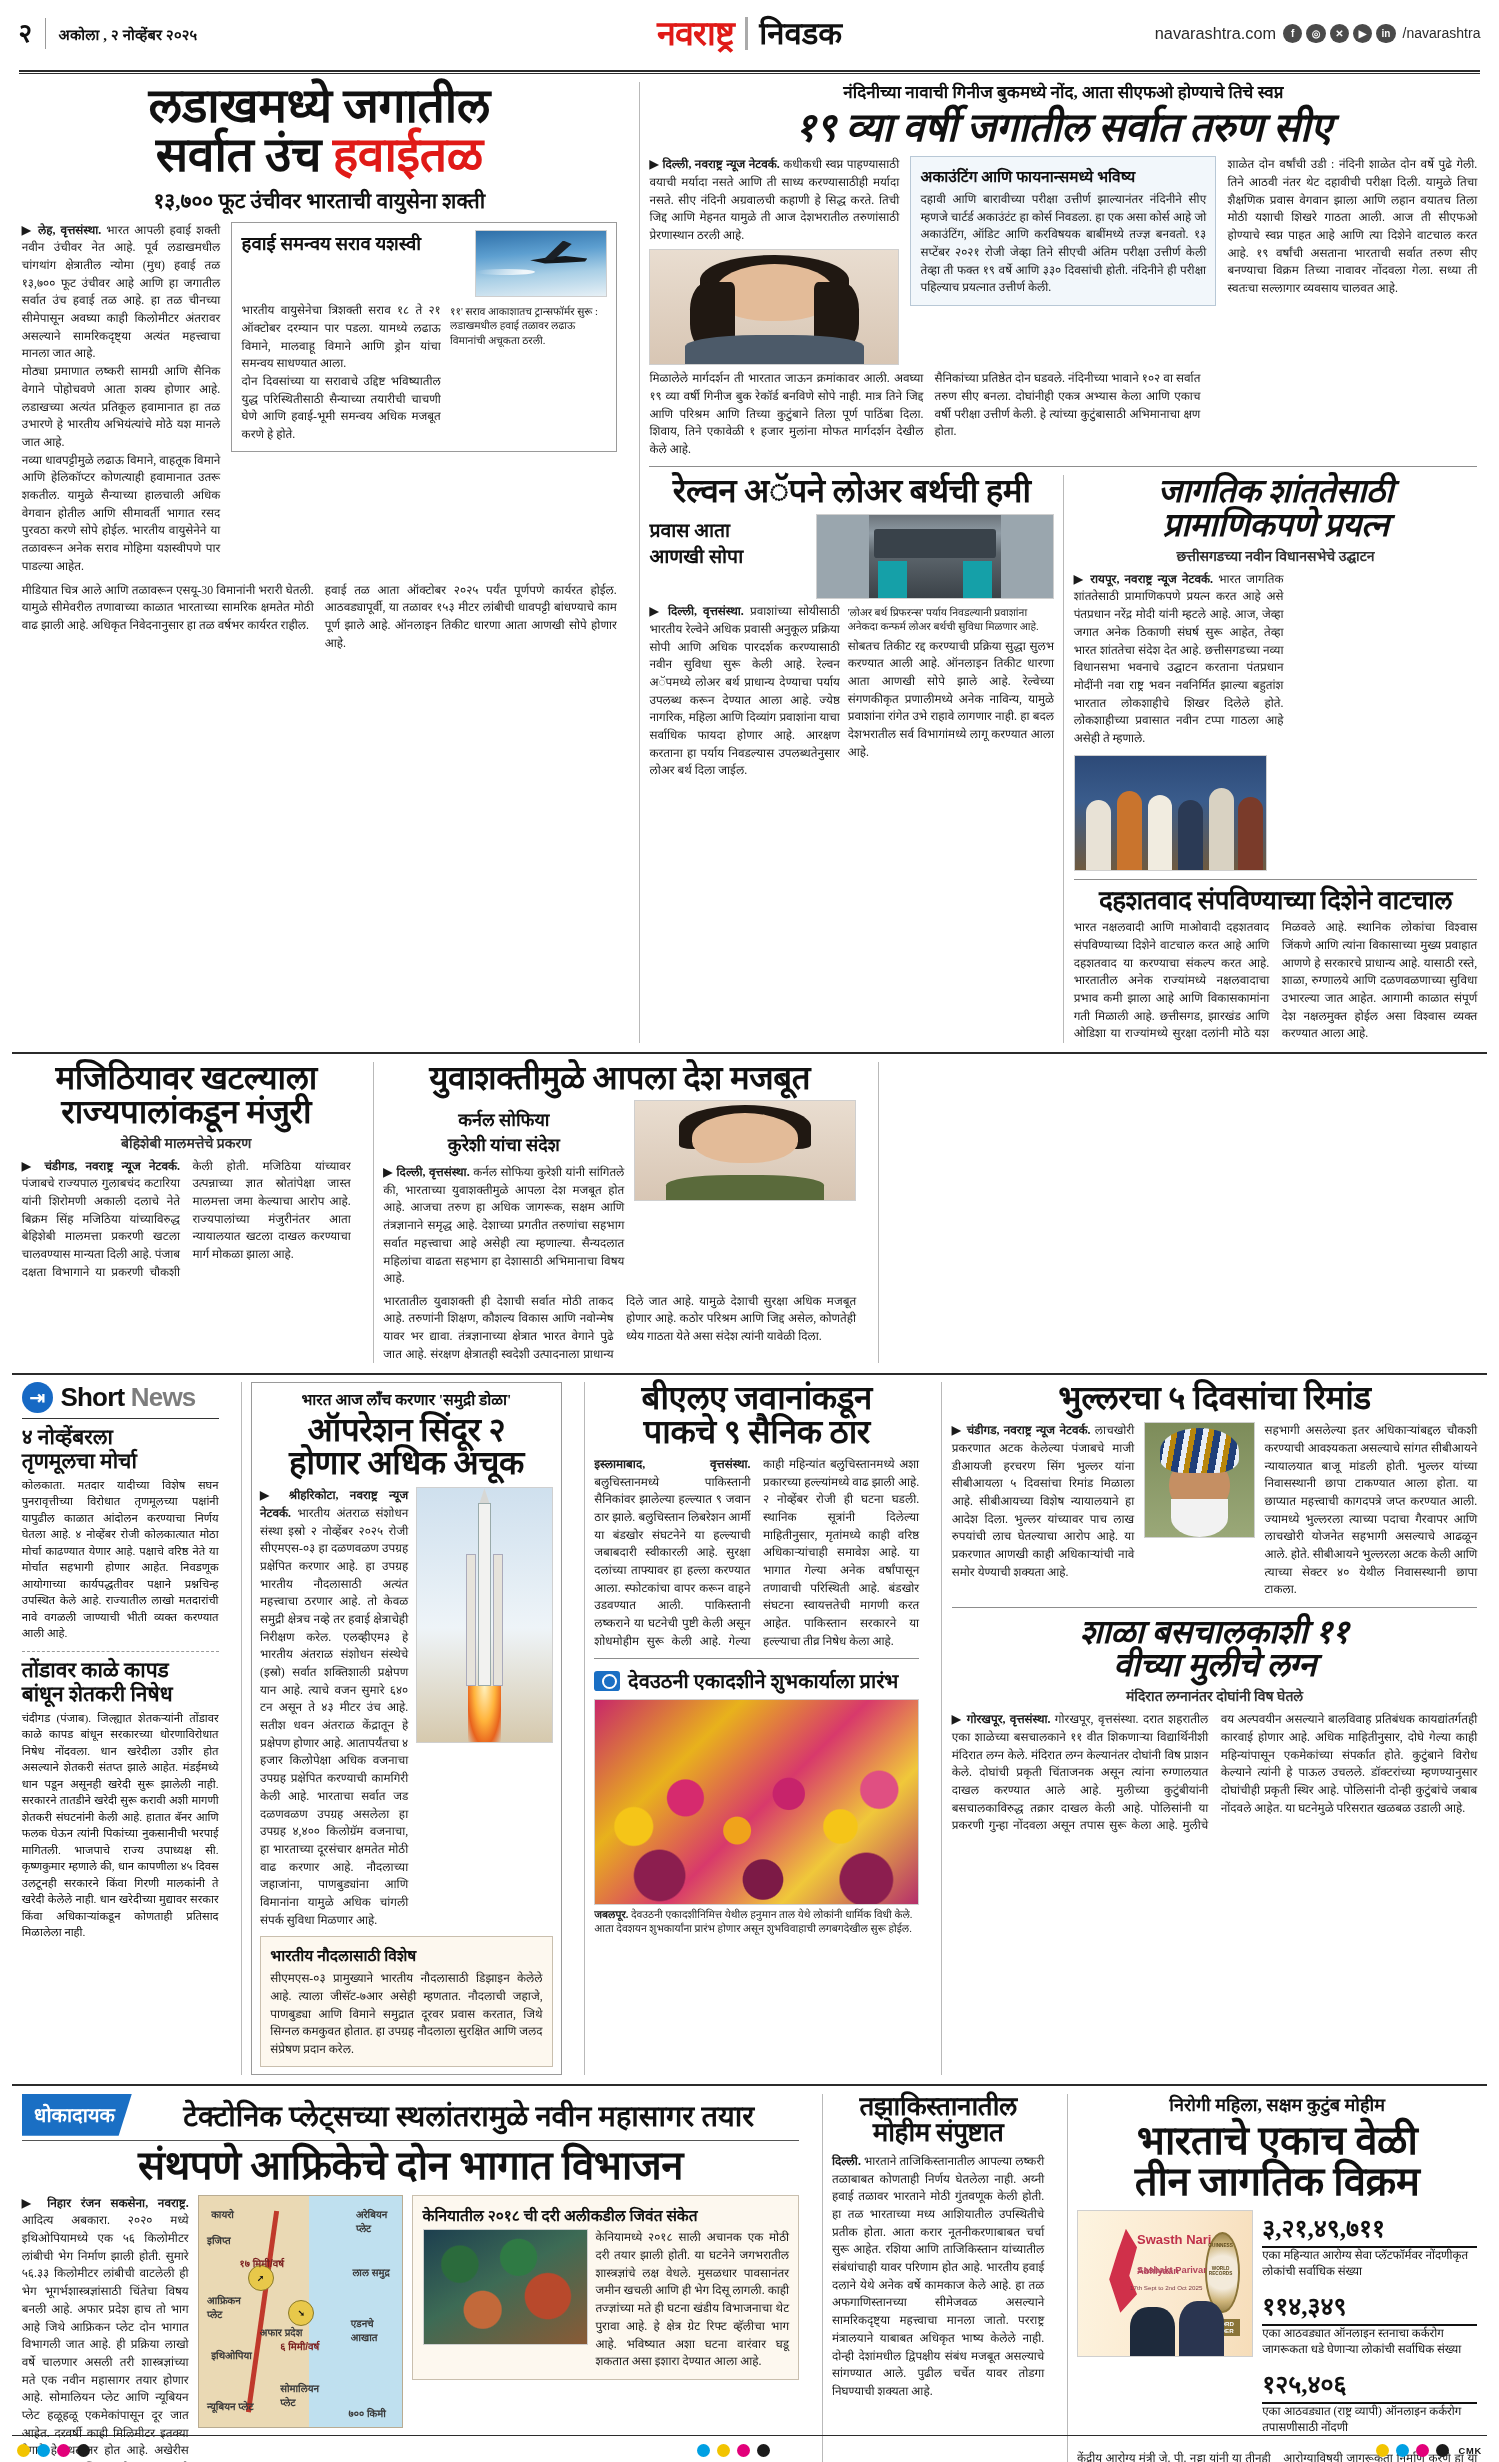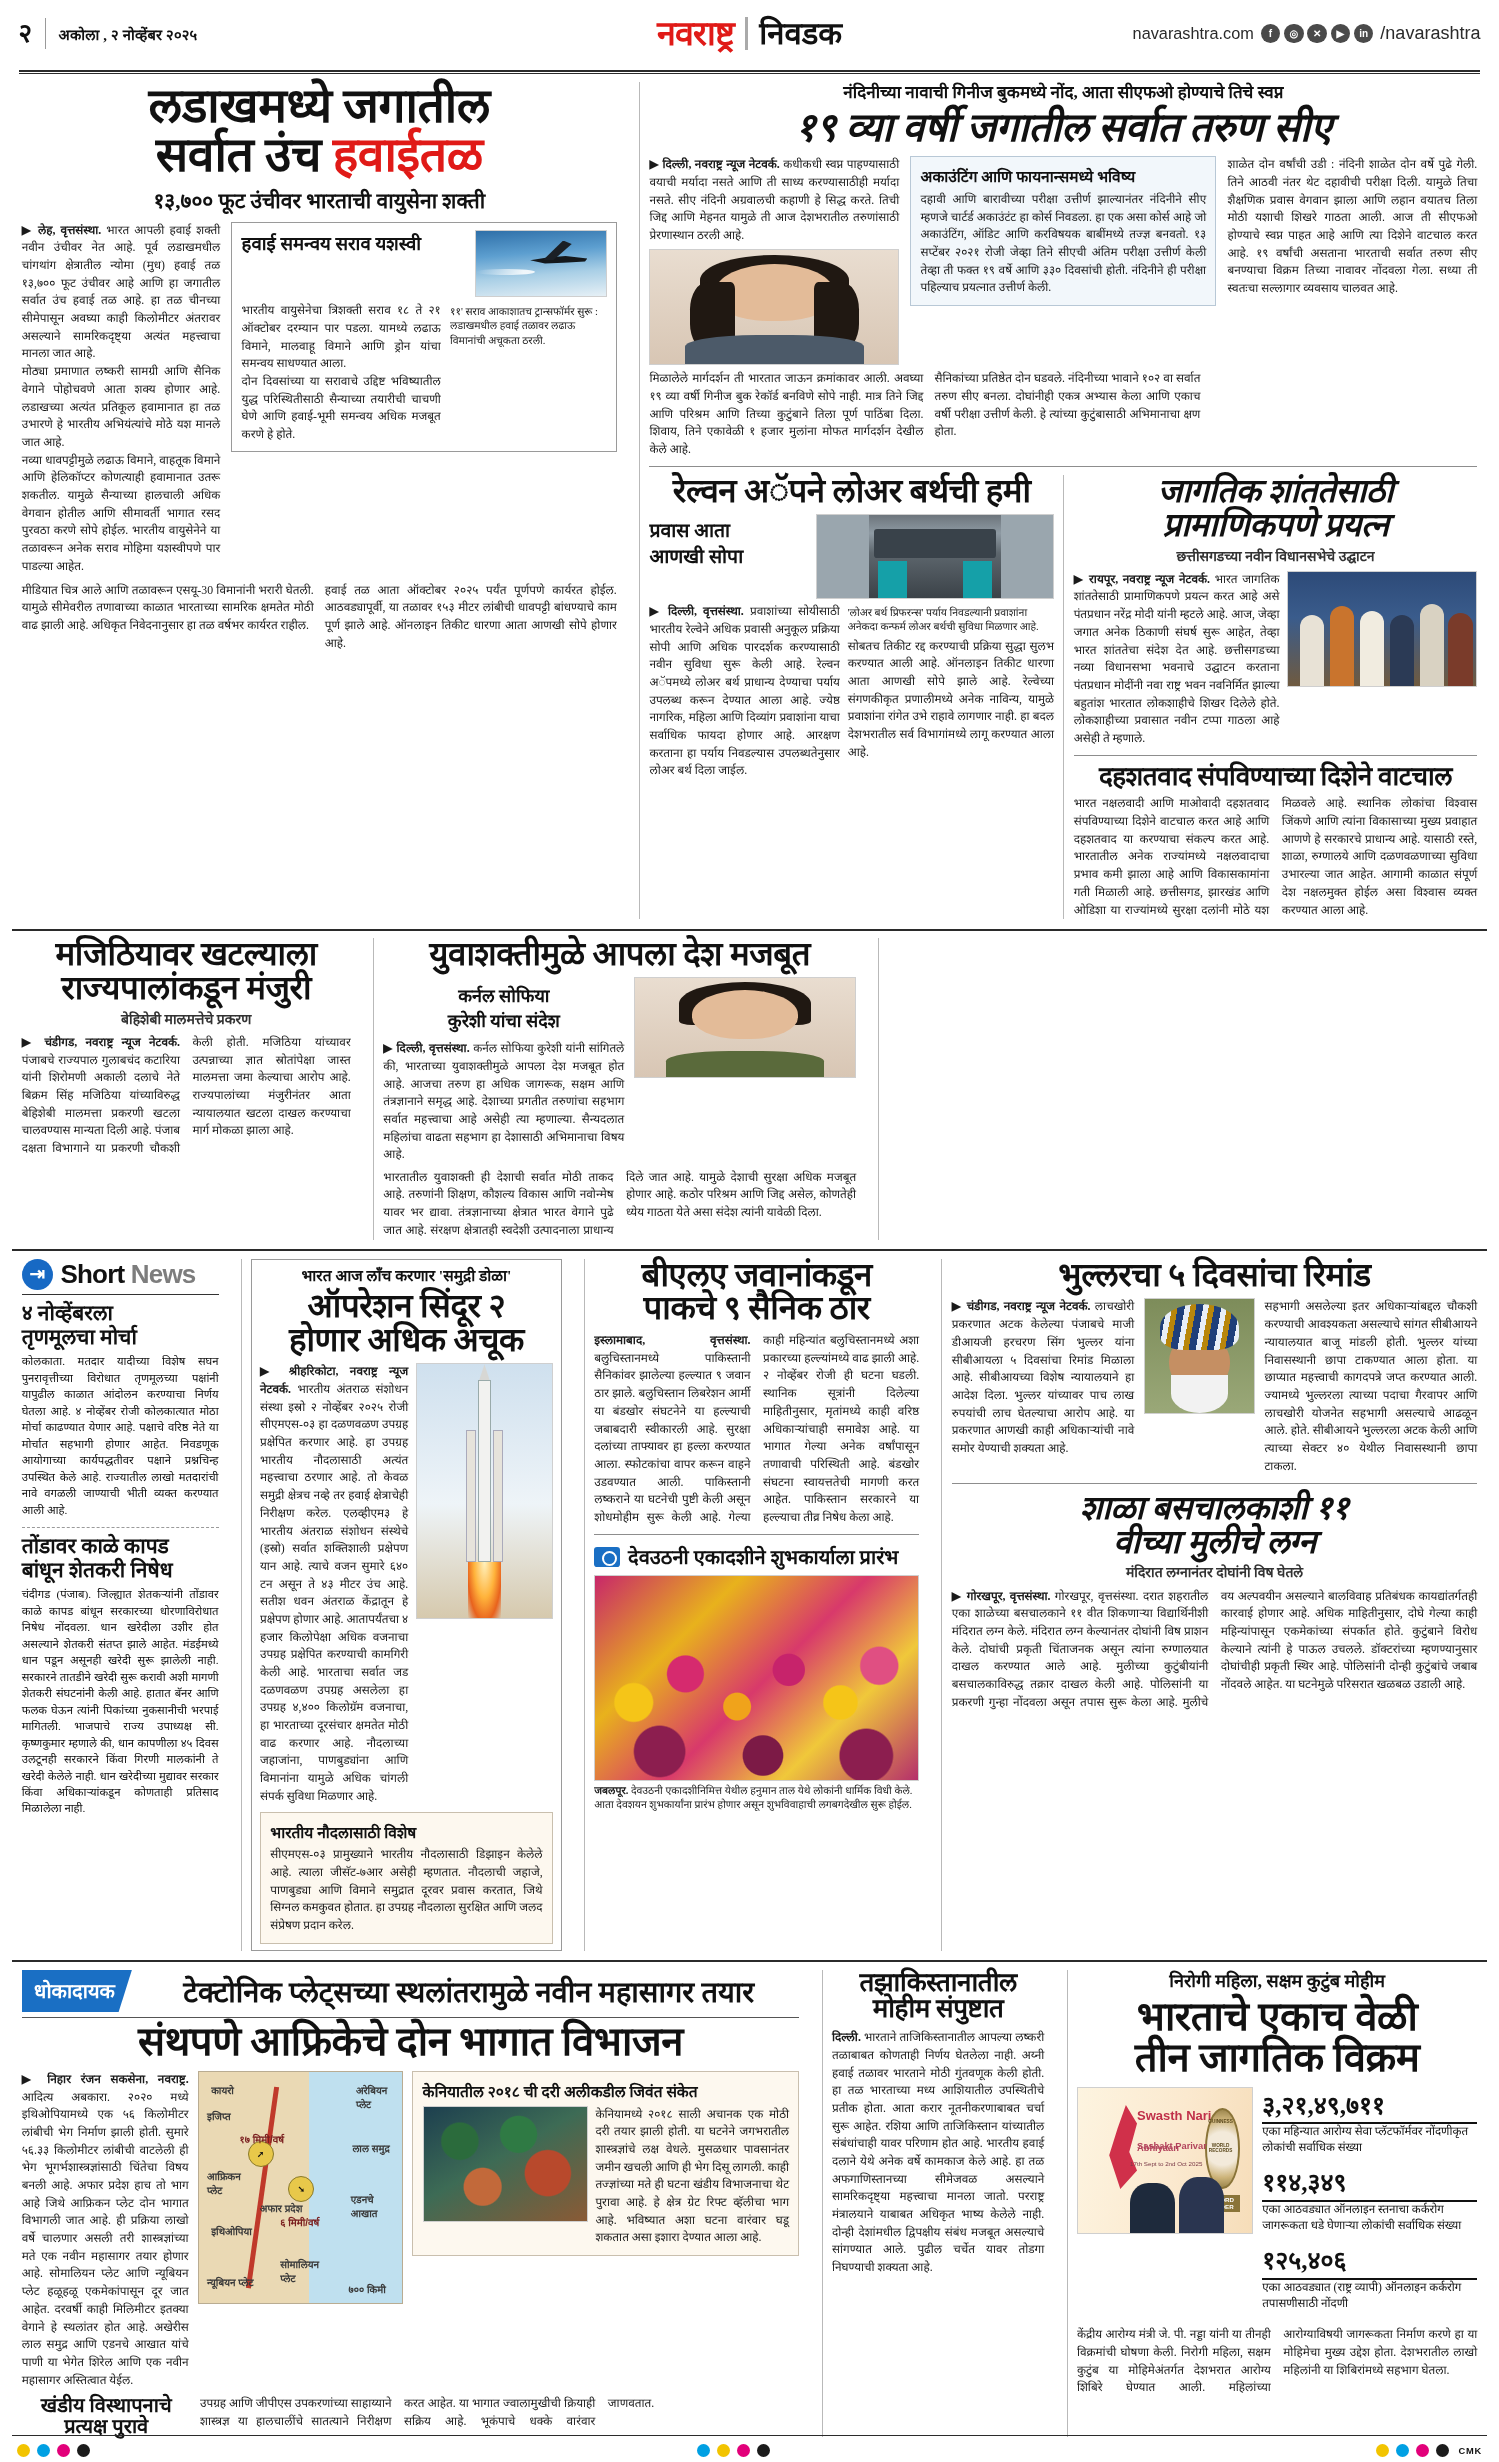--- a/index.html
+++ b/index.html
@@ -22,21 +22,21 @@
   .mh-logo{font-size:34px;font-weight:800;color:#e01a17;letter-spacing:-0.8px;line-height:1;
            font-family:"Liberation Serif",serif;}
   .mh-bar{width:3.1px;height:33px;background:#aaa;}
   .mh-sub{font-size:31px;font-weight:700;color:#111;line-height:1;}
   .mh-right{width:34%;display:flex;align-items:center;justify-content:flex-end;gap:7px;}
   .mh-site{font-size:16.3px;color:#2a2a2a;font-family:"Liberation Sans",sans-serif;}
   .soc{display:flex;gap:3.9px;align-items:center;}
   .soc span{width:19.4px;height:19.4px;border-radius:50%;background:#4a4a4a;color:#fff;
             font-size:10px;font-weight:700;display:flex;align-items:center;justify-content:center;
             font-family:"Liberation Sans",sans-serif;}
-  .mh-handle{font-size:18px;color:#2a2a2a;font-family:"Liberation Sans",sans-serif;}
+  .mh-handle{font-size:14px;color:#2a2a2a;font-family:"Liberation Sans",sans-serif;}
   .rule-d{border-top:2.3px solid #2b2b2b;border-bottom:0.8px solid #2b2b2b;height:3.9px;margin:3.1px 6.2px 0;}
 
   
   .band{display:flex;gap:13px;}
   .col{padding:0 9.3px;}
   .vsep{border-left:0.8px solid #b9b9b9;}
   .hsep{border-top:0.8px solid #8d8d8d;margin:7.8px 0;}
   .hsep-thick{border-top:2.3px solid #2b2b2b;margin:9.3px 0 7.8px;}
 
   
@@ -320,21 +320,21 @@
               <div class="cap">'लोअर बर्थ प्रिफरन्स' पर्याय निवडल्यानी प्रवाशांना अनेकदा कन्फर्म लोअर बर्थची सुविधा मिळणार आहे.</div>
               <p class="body-txt" style="margin-top:3.1px;">सोबतच तिकीट रद्द करण्याची प्रक्रिया सुद्धा सुलभ करण्यात आली आहे. ऑनलाइन तिकीट धारणा आता आणखी सोपे झाले आहे. रेल्वेच्या संगणकीकृत प्रणालीमध्ये अनेक नाविन्य, यामुळे प्रवाशांना रांगेत उभे राहावे लागणार नाही. हा बदल देशभरातील सर्व विभागांमध्ये लागू करण्यात आला आहे.</p>
             </div>
           </div>
         </div>
 
         <div class="vsep" style="width:50%;padding-left:9.3px;">
           <h1 class="hl hl-lg center" style="font-style:italic;">जागतिक शांततेसाठी</h1>
           <h1 class="hl hl-lg center" style="font-style:italic;">प्रामाणिकपणे प्रयत्न</h1>
           <div class="subdeck">छत्तीसगडच्या नवीन विधानसभेचे उद्घाटन</div>
-          <div style="display:flex;gap:7.8px;">
+          <div style="display:flex;gap:7.8px;flex-direction:column;">
             <div style="width:52%;">
               <p class="body-txt"><span class="dateline">▶ रायपूर, नवराष्ट्र न्यूज नेटवर्क.</span> <span>भारत जागतिक शांततेसाठी प्रामाणिकपणे प्रयत्न करत आहे असे पंतप्रधान नरेंद्र मोदी यांनी म्हटले आहे. आज, जेव्हा जगात अनेक ठिकाणी संघर्ष सुरू आहेत, तेव्हा भारत शांततेचा संदेश देत आहे. छत्तीसगडच्या नव्या विधानसभा भवनाचे उद्घाटन करताना पंतप्रधान मोदींनी नवा राष्ट्र भवन नवनिर्मित झाल्या बहुतांश भारतात लोकशाहीचे शिखर दिलेले होते. लोकशाहीच्या प्रवासात नवीन टप्पा गाठला आहे असेही ते म्हणाले.</span></p>
             </div>
             <div class="ph stage" style="width:48%;height:116px;">
               <div class="st-fig" style="left:6%;background:#e8e2d6;"></div>
               <div class="st-fig" style="left:22%;background:#c9742d;height:70%;"></div>
               <div class="st-fig" style="left:38%;background:#f1ece0;height:66%;"></div>
               <div class="st-fig" style="left:54%;background:#2b3a55;"></div>
               <div class="st-fig" style="left:70%;background:#d9d2c2;height:72%;"></div>
               <div class="st-fig" style="left:85%;background:#7a3b2a;height:64%;"></div>

